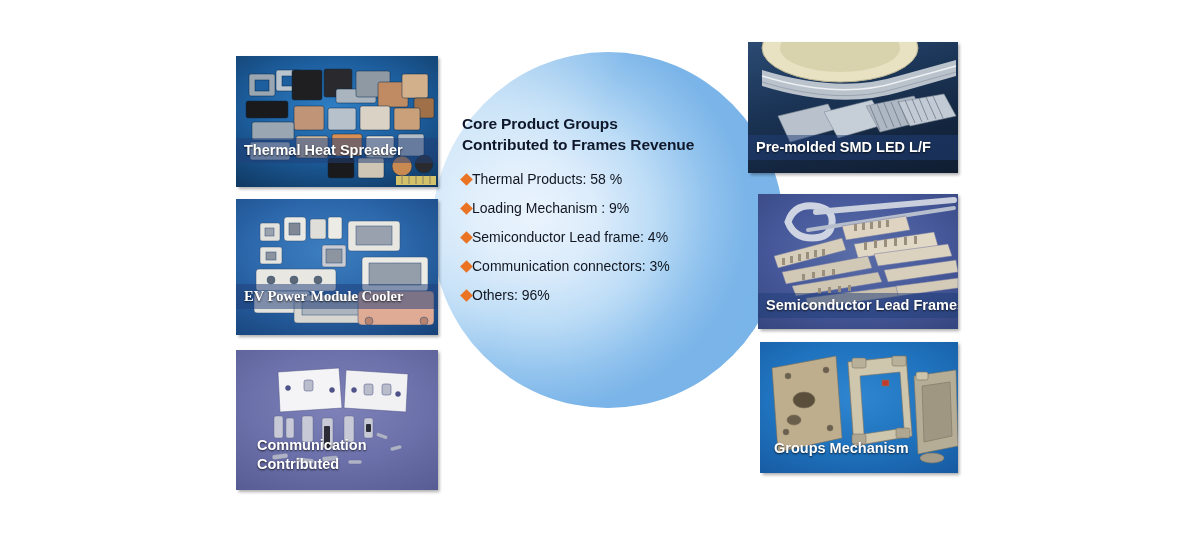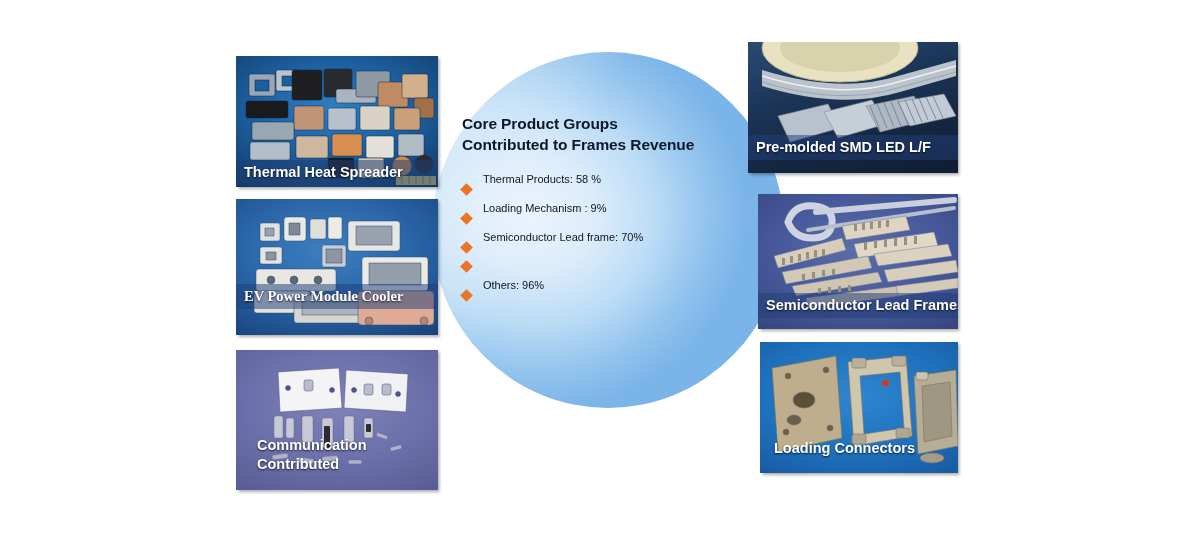--- a/index.html
+++ b/index.html
@@ -26,22 +26,22 @@
   }
 
   
   .textblock{position:absolute;left:462px;top:113px;width:300px;}
   .title{
     color:#0f172a;font-weight:bold;font-size:15.5px;line-height:21px;
     letter-spacing:-.1px;white-space:nowrap;
   }
   .bullets{margin-top:10px;}
   .bullet{
-    display:flex;align-items:flex-end;gap:12px;
-    font-size:11px;line-height:29px;color:#10151f;font-weight:normal;
+    display:flex;align-items:flex-start;gap:1px;
+    font-size:14px;line-height:29px;color:#10151f;font-weight:normal;
     white-space:nowrap;
   }
   .dia{
     display:inline-block;width:9px;height:9px;background:#ea7423;
     transform:rotate(45deg);margin-top:10px;flex:0 0 auto;
   }
 
   
   .card{position:absolute;overflow:hidden;box-shadow:1.5px 2px 3px rgba(0,0,0,.33);}
   .ph{position:absolute;inset:0;overflow:hidden;}
@@ -89,24 +89,25 @@
       <div class="bullet">
         <span class="dia"></span>
         <span>Thermal Products: 58 %</span>
       </div>
       <div class="bullet">
         <span class="dia"></span>
         <span>Loading Mechanism : 9%</span>
       </div>
       <div class="bullet">
         <span class="dia"></span>
-        <span>Semiconductor Lead frame: 70%</span>
-      </div>
-      <div class="bullet">
-        <span class="dia"></span>
+        <span>Semiconductor Lead frame: 4%</span>
+      </div>
+      <div class="bullet">
+        <span class="dia"></span>
+        <span>Communication connectors: 3%</span>
       </div>
       <div class="bullet">
         <span class="dia"></span>
         <span>Others: 96%</span>
       </div>
     </div>
   </div>
 
   <div class="card" id="p1">
     <div class="ph">
@@ -144,21 +145,21 @@
           <g stroke="#555" stroke-width=".6">
             <line x1="166" y1="118" x2="166" y2="128"></line>
             <line x1="173" y1="118" x2="173" y2="128"></line>
             <line x1="180" y1="118" x2="180" y2="128"></line>
             <line x1="187" y1="118" x2="187" y2="128"></line>
             <line x1="194" y1="118" x2="194" y2="128"></line>
           </g>
         </g>
       </svg>
     </div>
-    <div class="cap capband" style="bottom:2px;margin-top:16px;">Thermal Heat Spreader</div>
+    <div class="cap capband" style="bottom:24px;margin-top:16px;">Thermal Heat Spreader</div>
   </div>
 
   <div class="card" id="p2">
     <div class="ph">
       <svg width="202" height="136" viewBox="0 0 202 136">
         <g stroke="#2a4e7a" stroke-width=".5">
           <rect x="24" y="24" width="20" height="18" rx="2" fill="#e3e1dc"></rect>
           <rect x="29" y="29" width="9" height="8" fill="#9aa2ad"></rect>
           <rect x="48" y="18" width="22" height="24" rx="3" fill="#ebe9e4"></rect>
           <rect x="53" y="24" width="11" height="12" fill="#7f8894"></rect>
@@ -332,16 +333,16 @@
           <rect x="122" y="38" width="7" height="6" fill="#c23b2e"></rect>
         </g>
         <g stroke="#7a7362" stroke-width=".6">
           <polygon points="154,34 196,28 198,104 158,112" fill="#b6ad97"></polygon>
           <polygon points="162,44 190,40 192,94 164,100" fill="#9f9782"></polygon>
           <rect x="156" y="30" width="12" height="8" rx="2" fill="#cdc4ac"></rect>
           <ellipse cx="172" cy="116" rx="12" ry="5" fill="#a49c88"></ellipse>
         </g>
       </svg>
     </div>
-    <div class="cap" style="bottom:12px;left:6px;">Loading Connectors</div>
+    <div class="cap" style="bottom:12px;left:6px;">Groups Mechanism</div>
   </div>
 
 </div>
 
 </body></html>

